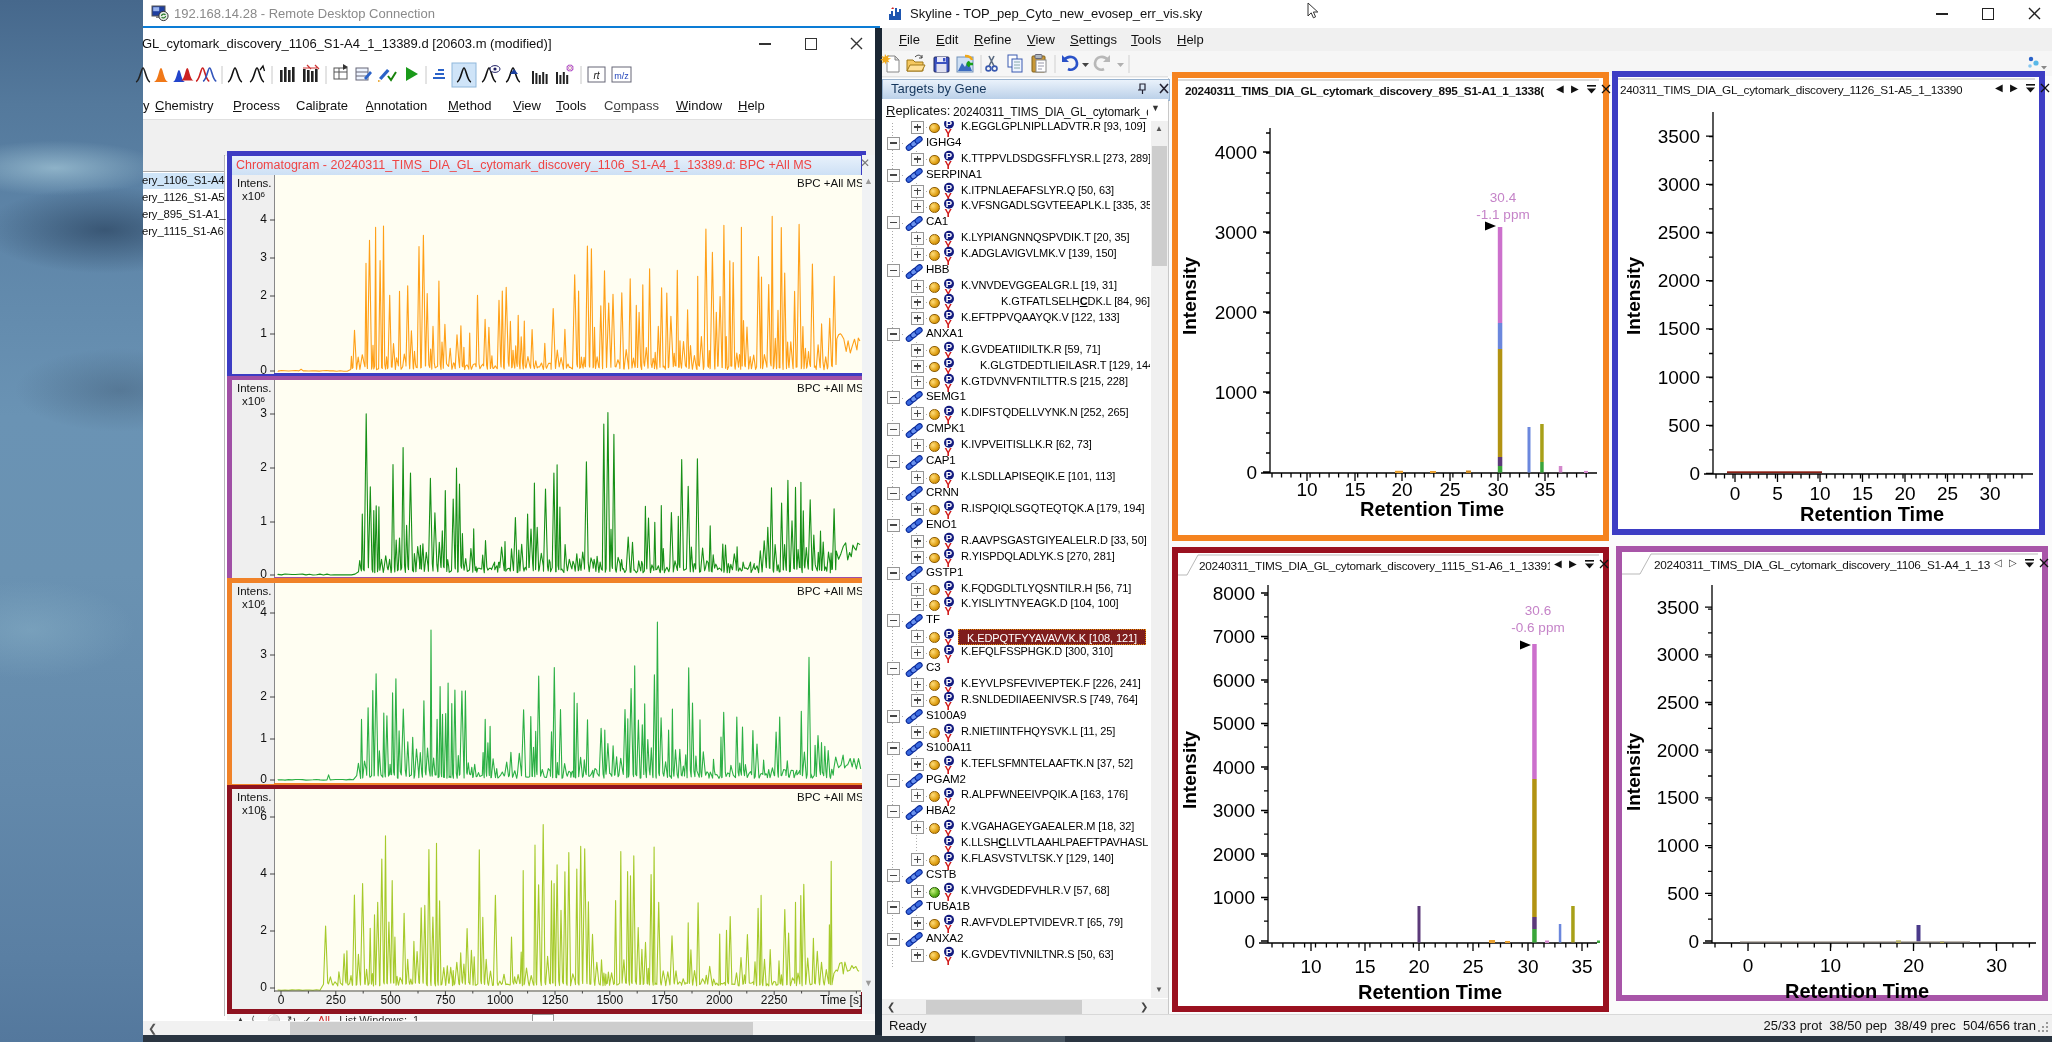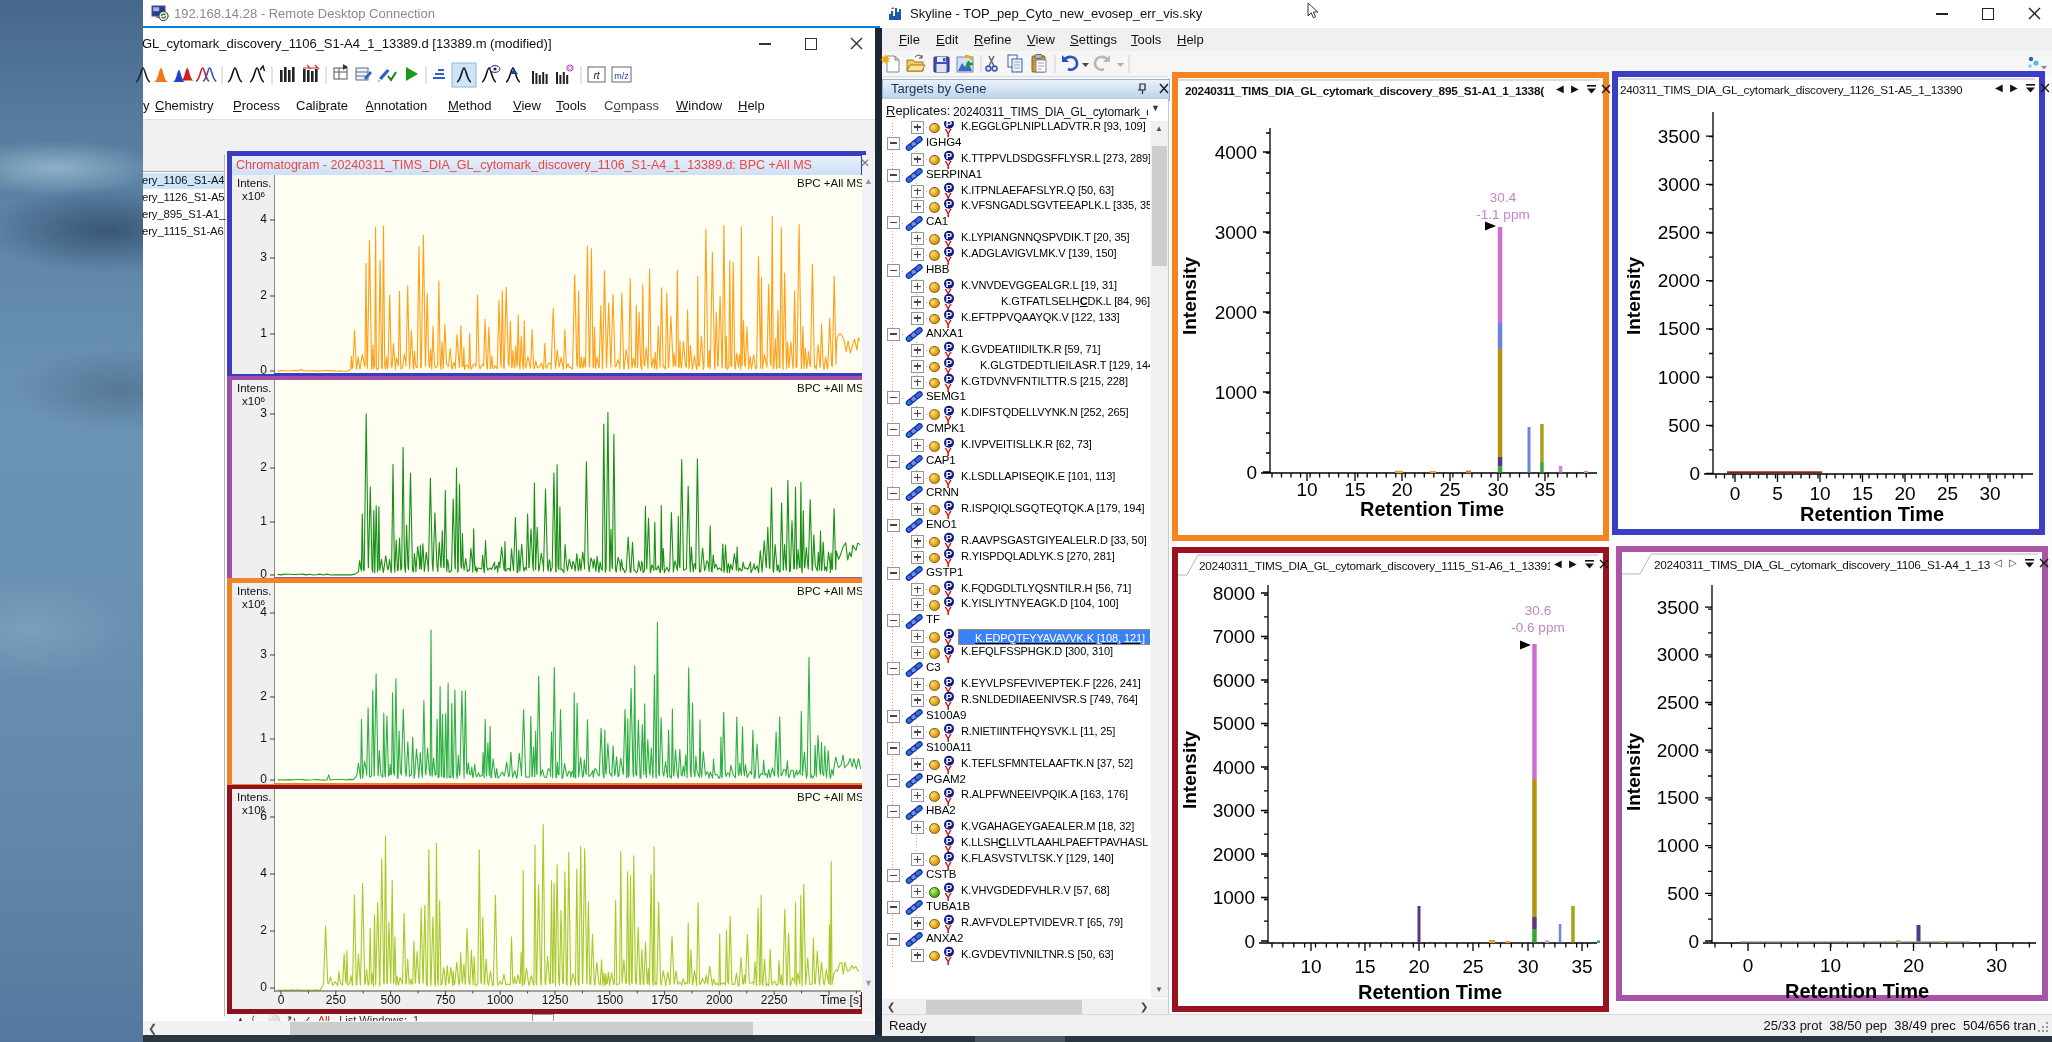--- a/index.html
+++ b/index.html
@@ -17,21 +17,21 @@
 <div class="abs" style="left:143px;top:0;width:737px;height:1042px;background:#ffffff;"></div>
 <div class="abs" style="left:143px;top:0;width:737px;height:26px;background:#ffffff;border-bottom:2px solid #0c7cd5;"></div>
 <svg class="abs" style="left:151px;top:4px;" width="18" height="18" viewBox="0 0 18 18">
 <rect x="1" y="2" width="13" height="10" fill="#1f3f9f" stroke="#555" stroke-width="1"></rect>
 <rect x="2.2" y="3.2" width="6" height="4" fill="#9ab4ee"></rect>
 <rect x="5" y="12" width="5" height="2" fill="#888"></rect>
 <circle cx="12.5" cy="12" r="4.6" fill="#e8f0e8" stroke="#333" stroke-width="1"></circle>
 <path d="M10.5 12a2.2 2.2 0 0 1 4 -1M14.6 12a2.2 2.2 0 0 1 -4 1" stroke="#2a7a2a" stroke-width="1.2" fill="none"></path>
 </svg>
 <div class="tx" style="left:174px;top:6px;font-size:13px;color:#8a8a8a;">192.168.14.28 - Remote Desktop Connection</div>
-<div class="tx" style="left:142px;top:36px;font-size:13px;color:#111;">GL_cytomark_discovery_1106_S1-A4_1_13389.d [13389.m (modified)]</div>
+<div class="tx" style="left:142px;top:36px;font-size:13px;color:#111;">GL_cytomark_discovery_1106_S1-A4_1_13389.d [20603.m (modified)]</div>
 <div class="abs" style="left:759px;top:43px;width:12px;height:1.6px;background:#333;"></div>
 <div class="abs" style="left:805px;top:38px;width:10px;height:10px;border:1.6px solid #333;"></div>
 <svg class="abs" style="left:850px;top:37px" width="13" height="13" viewBox="0 0 13 13">
 <path d="M1 1 L12 12 M12 1 L1 12" stroke="#333" stroke-width="1.4"></path>
   </svg>
 <svg class="abs" style="left:140px;top:62px" width="500" height="26" viewBox="0 0 500 26">
     <path d="M-4 20.0 C 0.0 19.0 1.0 6 3.0 6 C 5.0 6 6.0 19.0 10.0 20.0" stroke="#222" stroke-width="1.6" fill="none"></path>
     <path d="M14 20.0 C 18.0 19.0 19.0 6 21.0 6 C 23.0 6 24.0 19.0 28.0 20.0 Z" fill="#f07818"></path>
     <path d="M33 19.9 C 36.4 19.049999999999997 37.25 8 38.95 8 C 40.65 8 41.5 19.049999999999997 44.9 19.9 Z" fill="#2244cc"></path>
     <path d="M41 18.6 C 44.6 17.700000000000003 45.5 6 47.3 6 C 49.1 6 50.0 17.700000000000003 53.6 18.6 Z" fill="#cc2222"></path>
@@ -699,21 +699,21 @@
       <i></i>
       <b></b>
     </div>
     <div class="abs" style="left:41px;top:515.7px;width:5px;height:1px;background-image:linear-gradient(90deg,#aaa 1px,transparent 1px);background-size:3px 1px;"></div>
     <div class="ball balO" style="left:47px;top:511.2px;"></div>
     <svg class="abs" style="left:60px;top:507.74px" width="14" height="18" viewBox="0 0 14 18">
       <text x="2.6" y="17.5" font-size="11" font-weight="bold" fill="#d01818" font-family="Liberation Sans">Y</text>
       <circle cx="7" cy="4.8" r="5" fill="#141c80"></circle>
       <text x="7" y="8.4" font-size="9.5" font-weight="bold" fill="#fff" text-anchor="middle" font-family="Liberation Sans">P</text>
     </svg>
-    <div class="abs" style="left:76px;top:507.7px;height:14px;background:#3b82f6;border:1px dotted #e8900a;padding:0 16px;line-height:14px;text-decoration:underline;"><span style="font-size:11px;letter-spacing:-0.1px;color:#fff;white-space:nowrap;">K.EDPQTFYYAVAVVK.K [108, 121]</span></div>
+    <div class="abs" style="left:76px;top:507.7px;height:14px;background:#7f1d1d;border:1px dotted #e8900a;padding:0 8px;line-height:14px;"><span style="font-size:11px;letter-spacing:-0.1px;color:#fff;white-space:nowrap;">K.EDPQTFYYAVAVVK.K [108, 121]</span></div>
     <div class="eb" style="left:29px;top:525.2px;">
       <i></i>
       <b></b>
     </div>
     <div class="abs" style="left:41px;top:531.7px;width:5px;height:1px;background-image:linear-gradient(90deg,#aaa 1px,transparent 1px);background-size:3px 1px;"></div>
     <div class="ball balO" style="left:47px;top:527.2px;"></div>
     <svg class="abs" style="left:60px;top:523.66px" width="14" height="18" viewBox="0 0 14 18">
       <text x="2.6" y="17.5" font-size="11" font-weight="bold" fill="#d01818" font-family="Liberation Sans">Y</text>
       <circle cx="7" cy="4.8" r="5" fill="#141c80"></circle>
       <text x="7" y="8.4" font-size="9.5" font-weight="bold" fill="#fff" text-anchor="middle" font-family="Liberation Sans">P</text>

